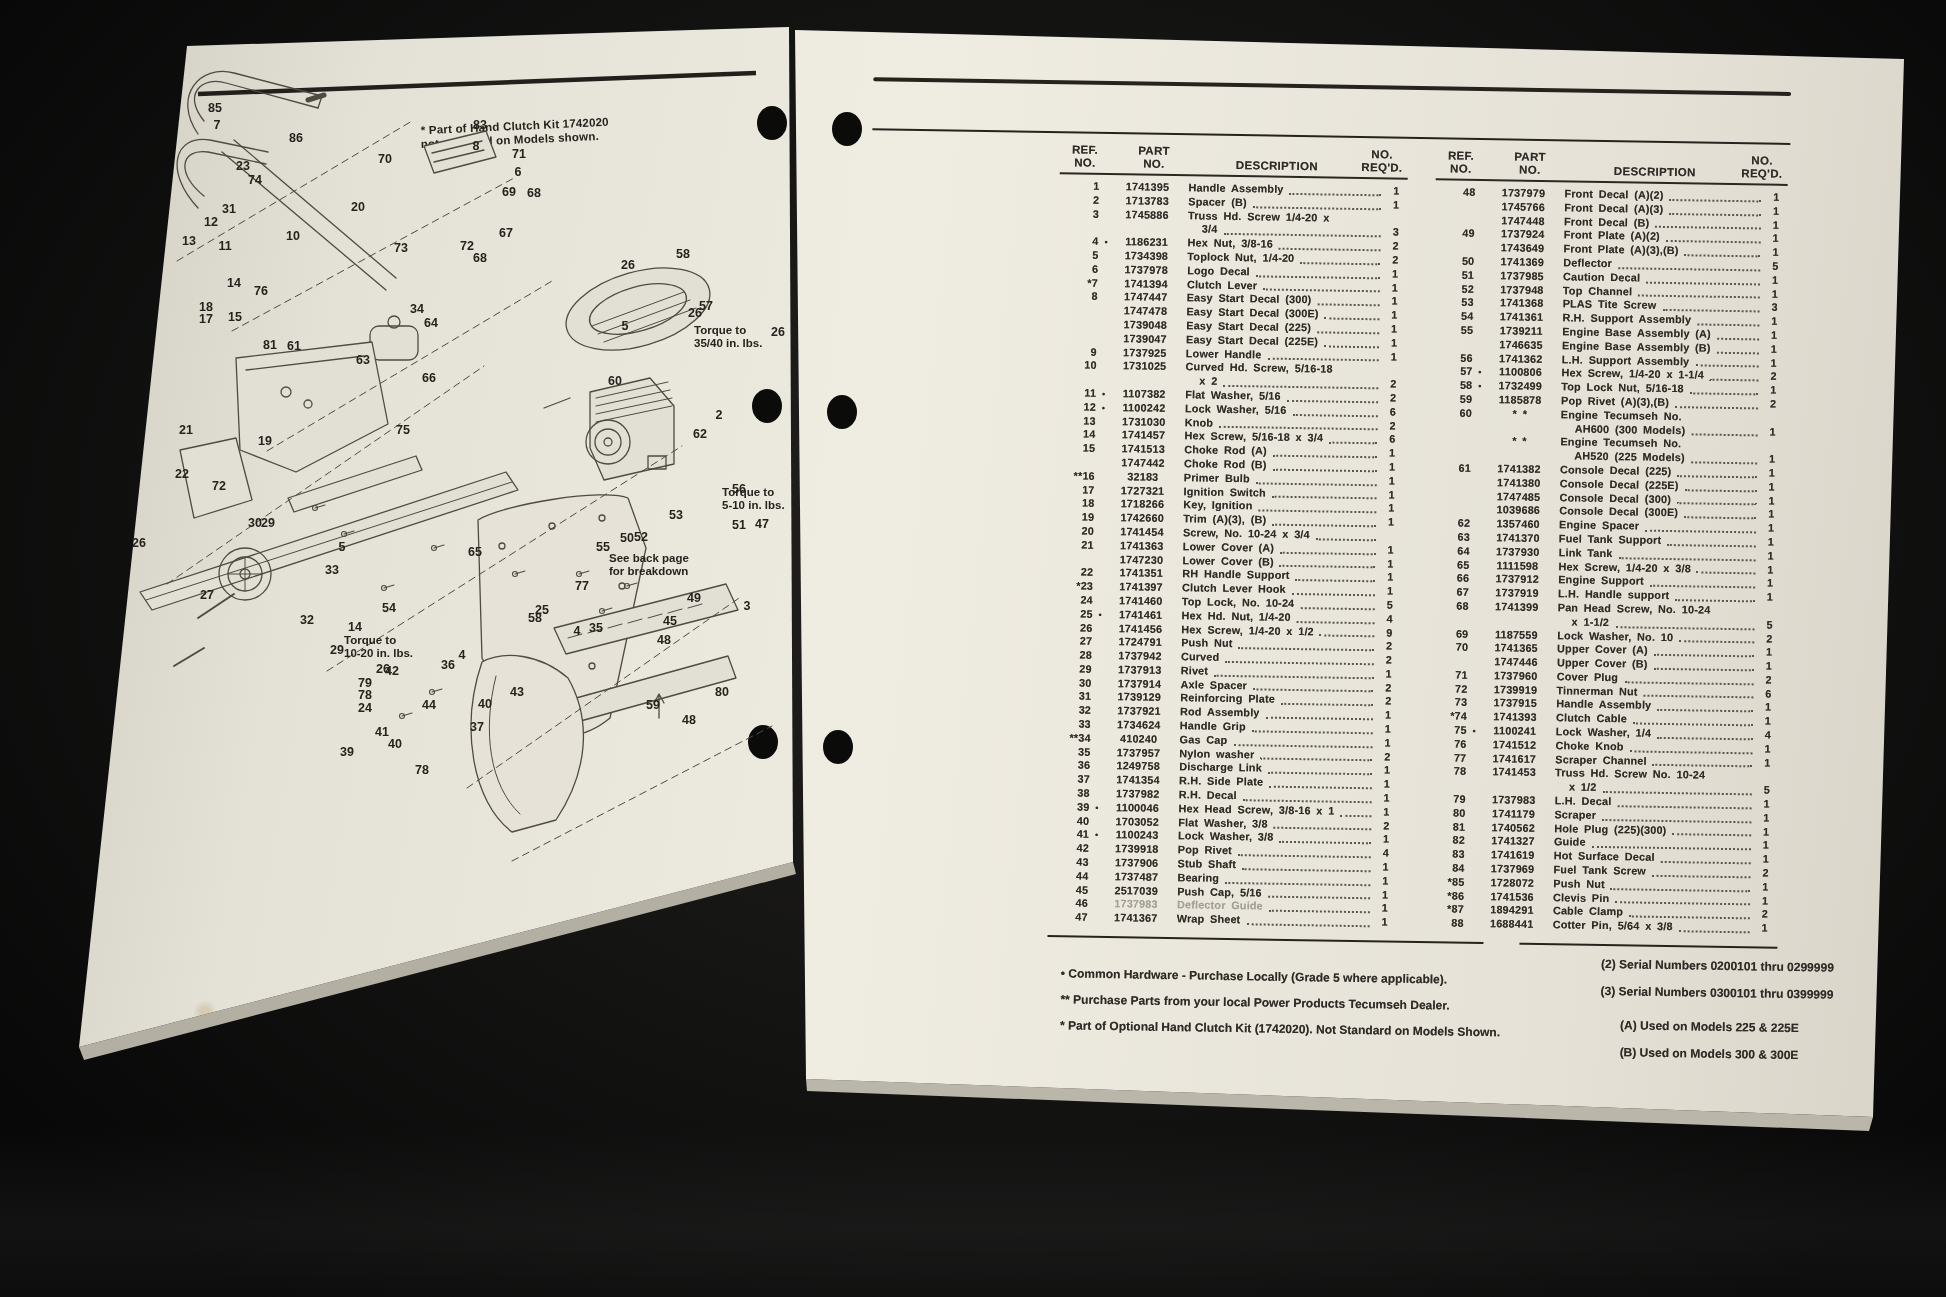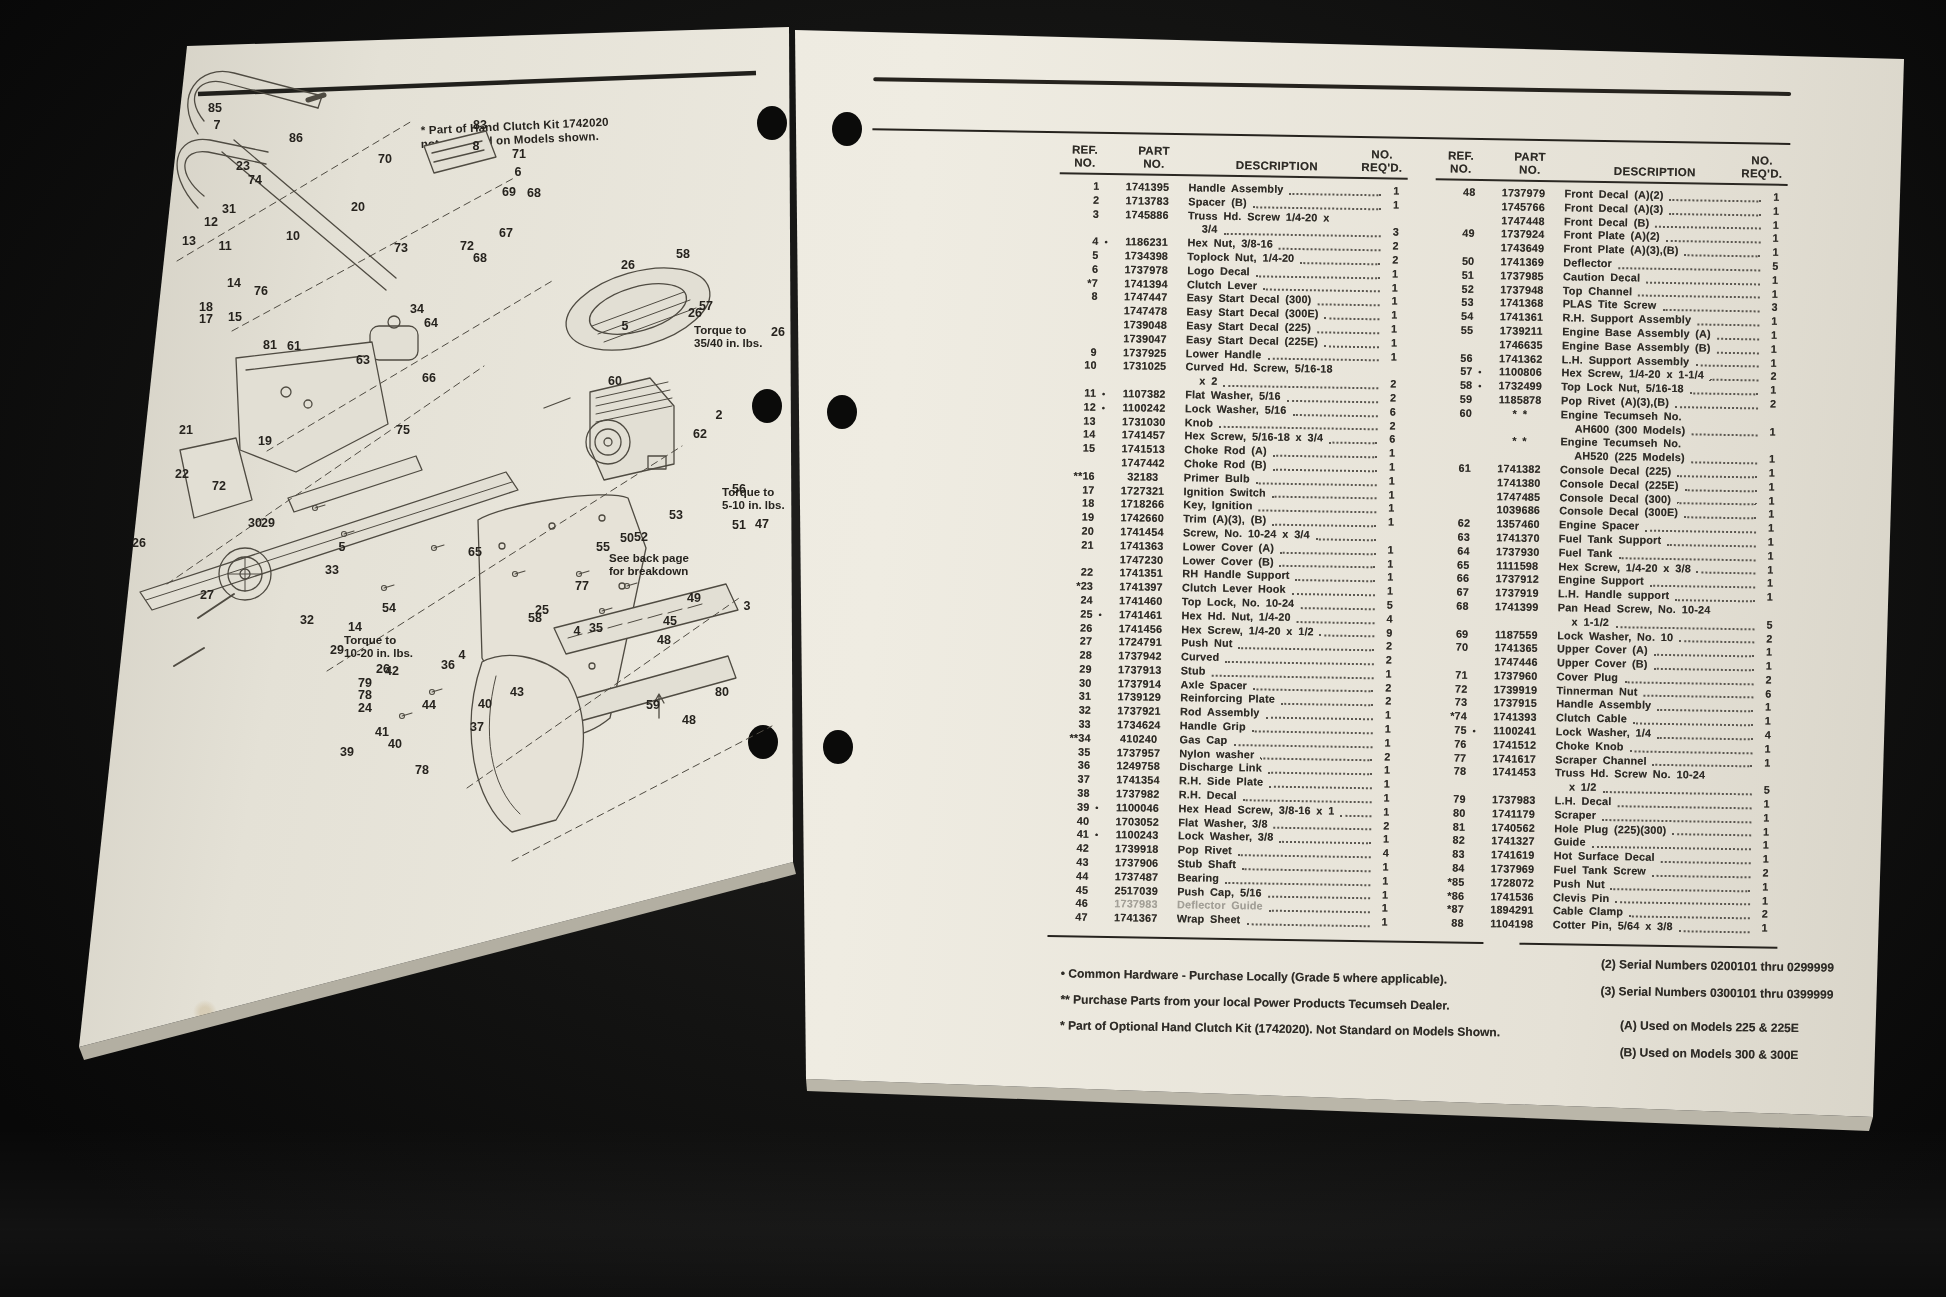--- a/index.html
+++ b/index.html
@@ -642,21 +642,21 @@
               <span class="t">Curved</span>
               <span class="lead"></span>
               <span class="c-qty">2</span>
             </span>
           </div>
           <div class="prow">
             <span class="c-ref">29</span>
             <span class="c-bul"></span>
             <span class="c-part">1737913</span>
             <span class="c-desc">
-              <span class="t">Stub</span>
+              <span class="t">Rivet</span>
               <span class="lead"></span>
               <span class="c-qty">1</span>
             </span>
           </div>
           <div class="prow">
             <span class="c-ref">30</span>
             <span class="c-bul"></span>
             <span class="c-part">1737914</span>
             <span class="c-desc">
               <span class="t">Axle Spacer</span>
@@ -1112,21 +1112,21 @@
               <span class="t">Fuel Tank Support</span>
               <span class="lead"></span>
               <span class="c-qty">1</span>
             </span>
           </div>
           <div class="prow">
             <span class="c-ref">64</span>
             <span class="c-bul"></span>
             <span class="c-part">1737930</span>
             <span class="c-desc">
-              <span class="t">Fuel Tank</span>
+              <span class="t">Link Tank</span>
               <span class="lead"></span>
               <span class="c-qty">1</span>
             </span>
           </div>
           <div class="prow">
             <span class="c-ref">65</span>
             <span class="c-bul"></span>
             <span class="c-part">1111598</span>
             <span class="c-desc">
               <span class="t">Hex Screw, 1/4-20 x 3/8</span>
@@ -1378,21 +1378,21 @@
             <span class="c-part">1894291</span>
             <span class="c-desc">
               <span class="t">Cable Clamp</span>
               <span class="lead"></span>
               <span class="c-qty">2</span>
             </span>
           </div>
           <div class="prow">
             <span class="c-ref">88</span>
             <span class="c-bul"></span>
-            <span class="c-part">1104198</span>
+            <span class="c-part">1688441</span>
             <span class="c-desc">
               <span class="t">Cotter Pin, 5/64 x 3/8</span>
               <span class="lead"></span>
               <span class="c-qty">1</span>
             </span>
           </div>
         </div>
     </div>
 
     <div class="rule" id="rule-bot-l"></div>

